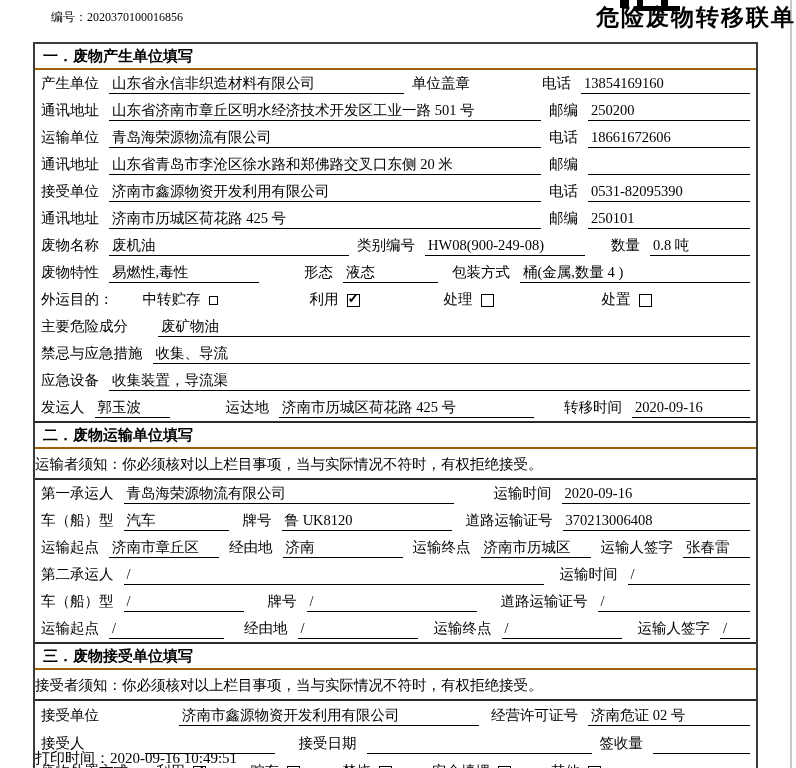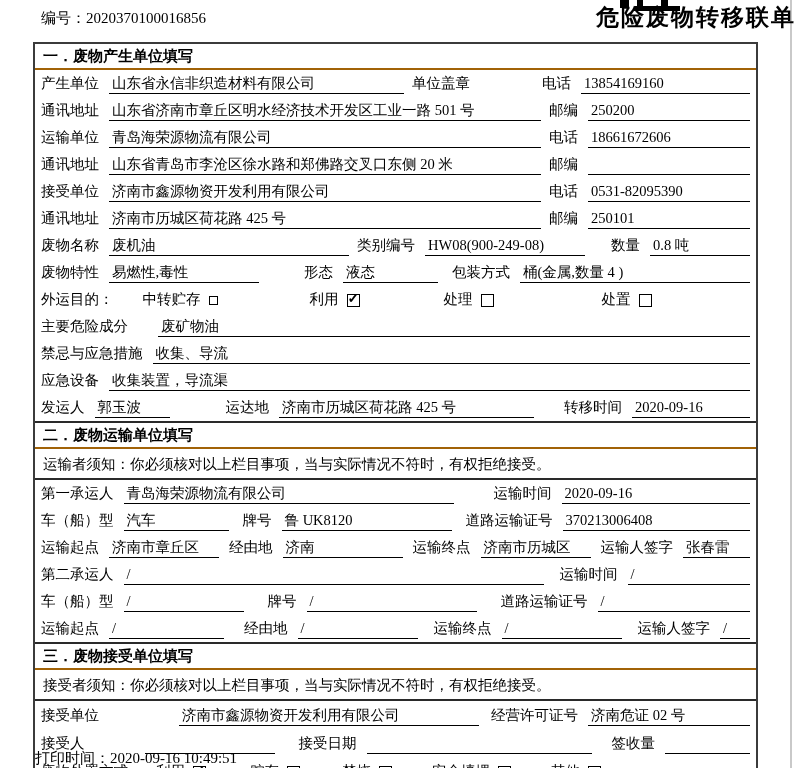--- a/index.html
+++ b/index.html
@@ -3,36 +3,36 @@
 <meta charset="utf-8">
 <style>
   html,body{margin:0;padding:0;}
   body{
     width:796px;height:768px;background:#ffffff;position:relative;
     font-family:"Liberation Serif","DejaVu Serif",serif;color:#000;
     overflow:hidden;
   }
   .page-edge{position:absolute;top:0;right:4px;width:2px;height:768px;background:#c9c9c9;}
   
-  .serial{position:absolute;left:41px;top:9px;font-size:15px;white-space:nowrap;}
+  .serial{position:absolute;left:51px;top:9px;font-size:12px;white-space:nowrap;}
   .doc-title{position:absolute;left:90px;right:0;top:2px;text-align:right;font-size:23px;font-weight:bold;letter-spacing:2px;}
   .qr{position:absolute;left:620px;top:0;width:60px;height:11px;}
   .qr div{position:absolute;background:#000;}
   .qr .b1{left:0;top:0;width:9px;height:8px;}
   .qr .b2{left:17px;top:0;width:6px;height:6px;}
   .qr .b3{left:41px;top:0;width:7px;height:7px;}
   .qr .b4{left:15px;top:6px;width:45px;height:5px;}
   
   .form-table{
     position:absolute;left:33px;top:42px;width:725px;box-sizing:border-box;
     border:2px solid #3b3b3b;background:#fff;
   }
   .sec-head{height:24px;line-height:24px;font-weight:bold;font-size:15px;padding-left:8px;border-bottom:2px solid #a16207;}
   .sec-head.mid{border-top:2px solid #2a2a2a;}
-  .notice{height:29px;line-height:30px;padding-left:8px;border-bottom:2px solid #2a2a2a;font-size:14.5px;white-space:nowrap;overflow:hidden;}
+  .notice{height:29px;line-height:30px;border-bottom:2px solid #2a2a2a;font-size:14.5px;white-space:nowrap;overflow:hidden;}
   .row{display:flex;align-items:flex-end;height:24px;padding:0 6px 3px 6px;font-size:14.5px;white-space:nowrap;overflow:hidden;}
   .row.tall{height:25px;}
   .lbl{flex:none;padding-bottom:1px;}
   .fld{border-bottom:1px solid #000;min-height:19px;margin-left:10px;padding:0 3px;box-sizing:border-box;overflow:hidden;flex:none;}
   .fill{flex:1 1 auto;}
   .c{text-align:left;}
   .cb{display:inline-block;width:13px;height:13px;border:1.5px solid #000;box-sizing:border-box;position:relative;margin-left:8px;margin-bottom:3px;flex:none;}
   .cb.small{width:9px;height:9px;margin-bottom:5px;}
   .cb.checked::after{content:"\2713";position:absolute;left:0;top:-5px;font-size:14px;font-weight:bold;}
   .print-time{position:absolute;left:35px;top:749px;font-size:15px;}
@@ -219,21 +219,21 @@
     <span class="fld" style="width:300px;margin-left:80px">济南市鑫源物资开发利用有限公司</span>
     <span class="lbl" style="margin-left:12px">经营许可证号</span>
     <span class="fld fill">济南危证 02 号</span>
   </div>
 
   <div class="row tall">
     <span class="lbl">接受人</span>
     <span class="fld" style="width:130px;margin-left:60px"></span>
     <span class="lbl" style="margin-left:24px">接受日期</span>
     <span class="fld" style="width:225px"></span>
-    <span class="lbl" style="margin-left:20px">签收量</span>
+    <span class="lbl" style="margin-left:8px">签收量</span>
     <span class="fld fill"></span>
   </div>
 
   <div class="row tall">
     <span class="lbl">废物处置方式</span>
     <span class="lbl" style="margin-left:28px">利用</span>
     <span class="cb checked"></span>
     <span class="lbl" style="margin-left:44px">贮存</span>
     <span class="cb"></span>
     <span class="lbl" style="margin-left:42px">焚烧</span>

